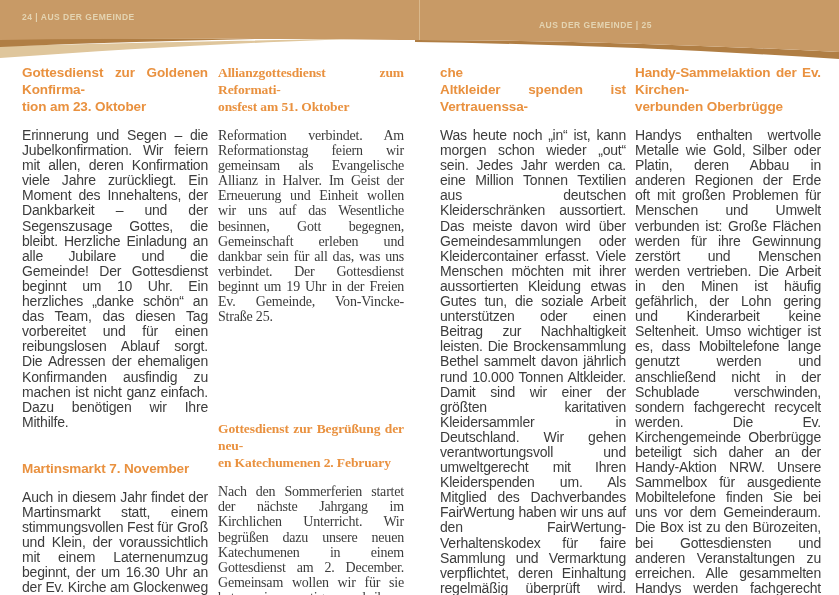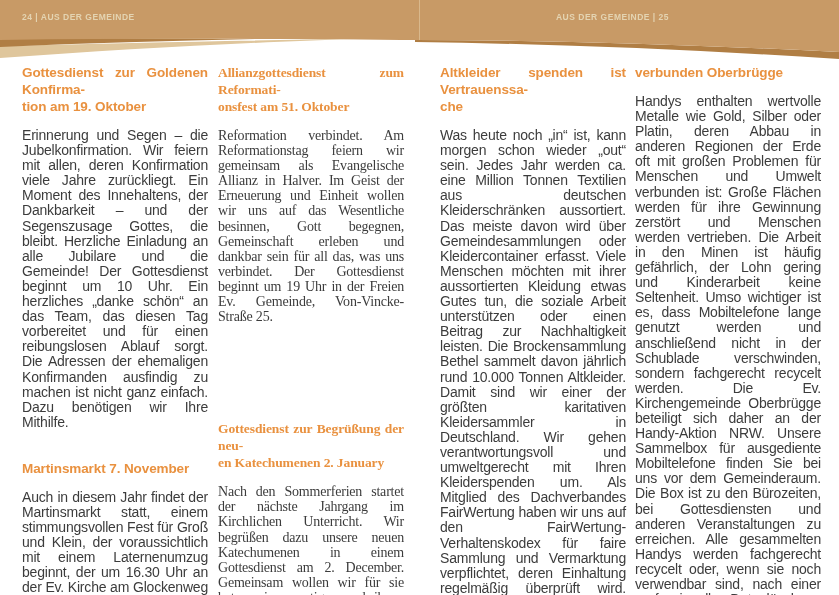--- a/index.html
+++ b/index.html
@@ -20,21 +20,21 @@
   .band-wrap svg { display: block; }
   .band-text {
     position: absolute; top: 12px;
     font-size: 8.5px; font-weight: bold;
     letter-spacing: 0.5px;
     color: #e4d4b2;
     text-transform: uppercase;
     white-space: nowrap;
   }
   .band-text.left  { left: 22px; }
-  .band-text.right { right: 12px; }
+  .band-text.right { right: 29px; margin-top: 8px; }
   
   .col {
     position: absolute; top: 64px;
     width: 186px;
   }
   .col1 { left: 22px; }
   .col2 { left: 218px; font-family: Liberation Serif, serif; }
   .col3 { left: 440px; }
   .col4 { left: 635px; }
   article { margin: 0; }
@@ -78,21 +78,21 @@
       <rect x="419" y="0" width="1" height="40" fill="#d9b88c"></rect>
     </svg>
     <span class="band-text left">24 | AUS DER GEMEINDE</span>
     <span class="band-text right">AUS DER GEMEINDE | 25</span>
   </div>
 
   <section class="col col1">
     <article>
       <h2>
         <span class="hline just">Gottesdienst zur Goldenen Konfirma-</span>
-        <span class="hline">tion am 19. Oktober</span>
+        <span class="hline">tion am 23. Oktober</span>
       </h2>
       <p class="body">Erinnerung und Segen – die Jubelkonfirmation. Wir feiern mit allen, deren Konfirmation viele Jahre zurückliegt. Ein Moment des Innehaltens, der Dankbarkeit – und der Segenszusage Gottes, die bleibt. Herzliche Einladung an alle Jubilare und die Gemeinde! Der Gottesdienst beginnt um 10 Uhr. Ein herzliches „danke schön“ an das Team, das diesen Tag vorbereitet und für einen reibungslosen Ablauf sorgt. Die Adressen der ehemaligen Konfirmanden ausfindig zu machen ist nicht ganz einfach. Dazu benötigen wir Ihre Mithilfe.</p>
     </article>
     <article class="second-c1">
       <h2>
         <span class="hline">Martinsmarkt 7. November</span>
       </h2>
       <p class="body">Auch in diesem Jahr findet der Martinsmarkt statt, einem stimmungsvollen Fest für Groß und Klein, der voraussichtlich mit einem Laternenumzug beginnt, der um 16.30 Uhr an der Ev. Kirche am Glockenweg starten wird. Der Martinstag erinnert an Martin von Tours, der seinen Mantel mit einem frierenden Bettler teilte – ein starkes Zeichen für Mitgefühl, Nächstenliebe und das Teilen. Rundum das Bürgerhaus gibt es im Anschluss Stände mit Leckereien, Handgemachten und warmen Getränken. Auch der Losverkauf unseres Fördervereins darf nicht fehlen.</p>
     </article>
   </section>
@@ -101,38 +101,39 @@
     <article>
       <h2>
         <span class="hline just">Allianzgottesdienst zum Reformati-</span>
         <span class="hline">onsfest am 51. Oktober</span>
       </h2>
       <p class="body">Reformation verbindet. Am Reformationstag feiern wir gemeinsam als Evangelische Allianz in Halver. Im Geist der Erneuerung und Einheit wollen wir uns auf das Wesentliche besinnen, Gott begegnen, Gemeinschaft erleben und dankbar sein für all das, was uns verbindet. Der Gottesdienst beginnt um 19 Uhr in der Freien Ev. Gemeinde, Von-Vincke-Straße 25.</p>
     </article>
     <article class="second-c2">
       <h2>
         <span class="hline just">Gottesdienst zur Begrüßung der neu-</span>
-        <span class="hline">en Katechumenen 2. January</span>
+        <span class="hline">en Katechumenen 2. February</span>
       </h2>
       <p class="body">Nach den Sommerferien startet der nächste Jahrgang im Kirchlichen Unterricht.  Wir begrüßen dazu unsere neuen Katechumenen in einem Gottesdienst am 2. December. Gemeinsam wollen wir für sie beten, sie ermutigen und ihnen zeigen: Ihr gehört dazu! Wir freuen uns auf diesen Start ins Konfi-Abenteuer.</p>
     </article>
   </section>
 
   <section class="col col3">
     <article>
       <h2>
+        <span class="hline">che</span>
         <span class="hline just">Altkleider spenden ist Vertrauenssa-</span>
-        <span class="hline">che</span>
       </h2>
       <p class="body">Was heute noch „in“ ist, kann morgen schon wieder „out“ sein. Jedes Jahr werden ca. eine Million Tonnen Textilien aus deutschen Kleiderschränken aussortiert. Das meiste davon wird über Gemeindesammlungen oder Kleidercontainer erfasst. Viele Menschen möchten mit ihrer aussortierten Kleidung etwas Gutes tun, die soziale Arbeit unterstützen oder einen Beitrag zur Nachhaltigkeit leisten. Die Brockensammlung Bethel sammelt davon jährlich rund 10.000 Tonnen Altkleider. Damit sind wir einer der größten karitativen Kleidersammler in Deutschland. Wir gehen verantwortungsvoll und umweltgerecht mit Ihren Kleiderspenden um. Als Mitglied des Dachverbandes FairWertung haben wir uns auf den FairWertung-Verhaltenskodex für faire Sammlung und Vermarktung verpflichtet, deren Einhaltung regelmäßig überprüft wird. Transparenz ist uns wichtig. Die Erlöse aus den Kleiderspenden werden für die diakonische Arbeit der v. Bodelschwinghschen Stiftungen Bethel eingesetzt. Auf unserem Parkplatz an der Kirche steht so ein Container. Er wird in regelmäßigen Abständen von der Brockensammlung Bethel entleeren. Helfen auch Sie mit Ihrer Spende!</p>
     </article>
   </section>
 
   <section class="col col4">
     <article>
       <h2>
+        <span class="hline just">Handy-Sammelaktion der Ev. Kirchen-</span>
         <span class="hline">verbunden Oberbrügge</span>
       </h2>
       <p class="body">Handys enthalten wertvolle Metalle wie Gold, Silber oder Platin, deren Abbau in anderen Regionen der Erde oft mit großen Problemen für Menschen und Umwelt verbunden ist: Große Flächen werden für ihre Gewinnung zerstört und Menschen werden vertrieben. Die Arbeit in den Minen ist häufig gefährlich, der Lohn gering und Kinderarbeit keine Seltenheit. Umso wichtiger ist es, dass Mobiltelefone lange genutzt werden und anschließend nicht in der Schublade verschwinden, sondern fachgerecht recycelt werden. Die Ev. Kirchengemeinde Oberbrügge beteiligt sich daher an der Handy-Aktion NRW. Unsere Sammelbox für ausgediente Mobiltelefone finden Sie bei uns vor dem Gemeinderaum. Die Box ist zu den Bürozeiten, bei Gottesdiensten und anderen Veranstaltungen zu erreichen. Alle gesammelten Handys werden fachgerecht recycelt oder, wenn sie noch verwendbar sind, nach einer professionellen Datenlöschung weiter verwendet. Unterstützen Sie den Datenschutz, indem Sie vor Abgabe Ihres Handys möglichst alle persönlichen Daten löschen und die SIM- und andere Speicherkarten entfernen. Der Erlös aus dem Handy-Recycling kommt Menschenrechtsprojekten von Brot für die Welt und der Vereinten Evangelischen Mission in Südafrika und der DR Kongo zugute. Informationen rund um Rohstoffabbau, Produktion und Entsorgung von Mobiltelefonen und zur Handy-Sammelaktion finden Sie auf www.handyaktion-nrw.de.</p>
     </article>
   </section>
 
 </div>
 
 </body></html>

